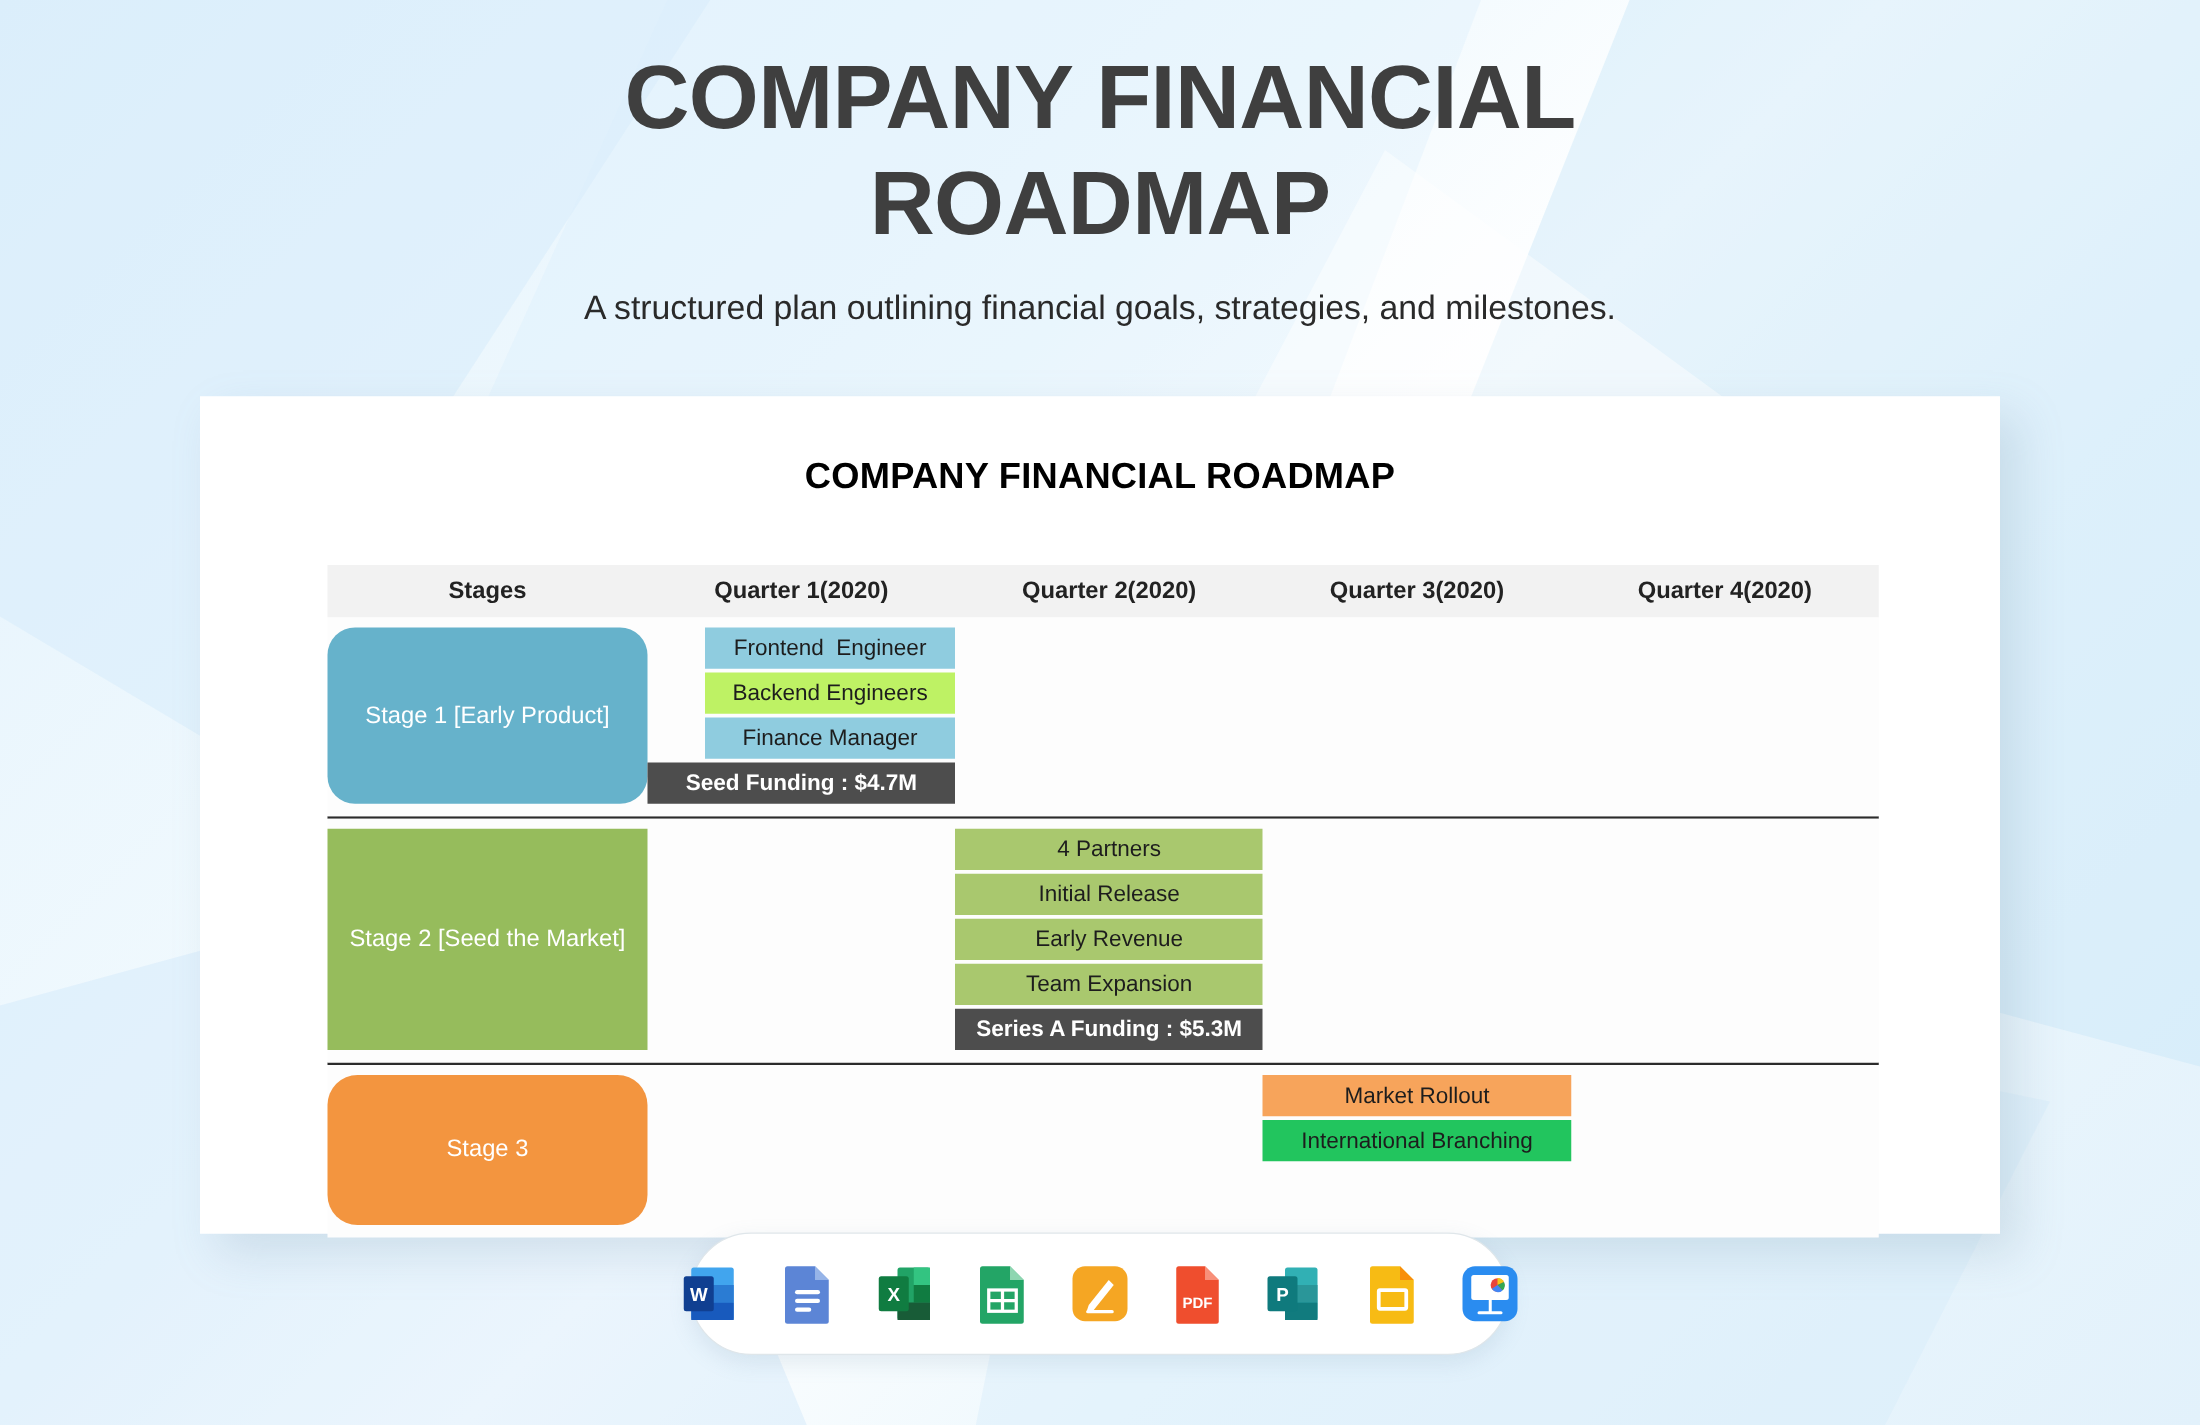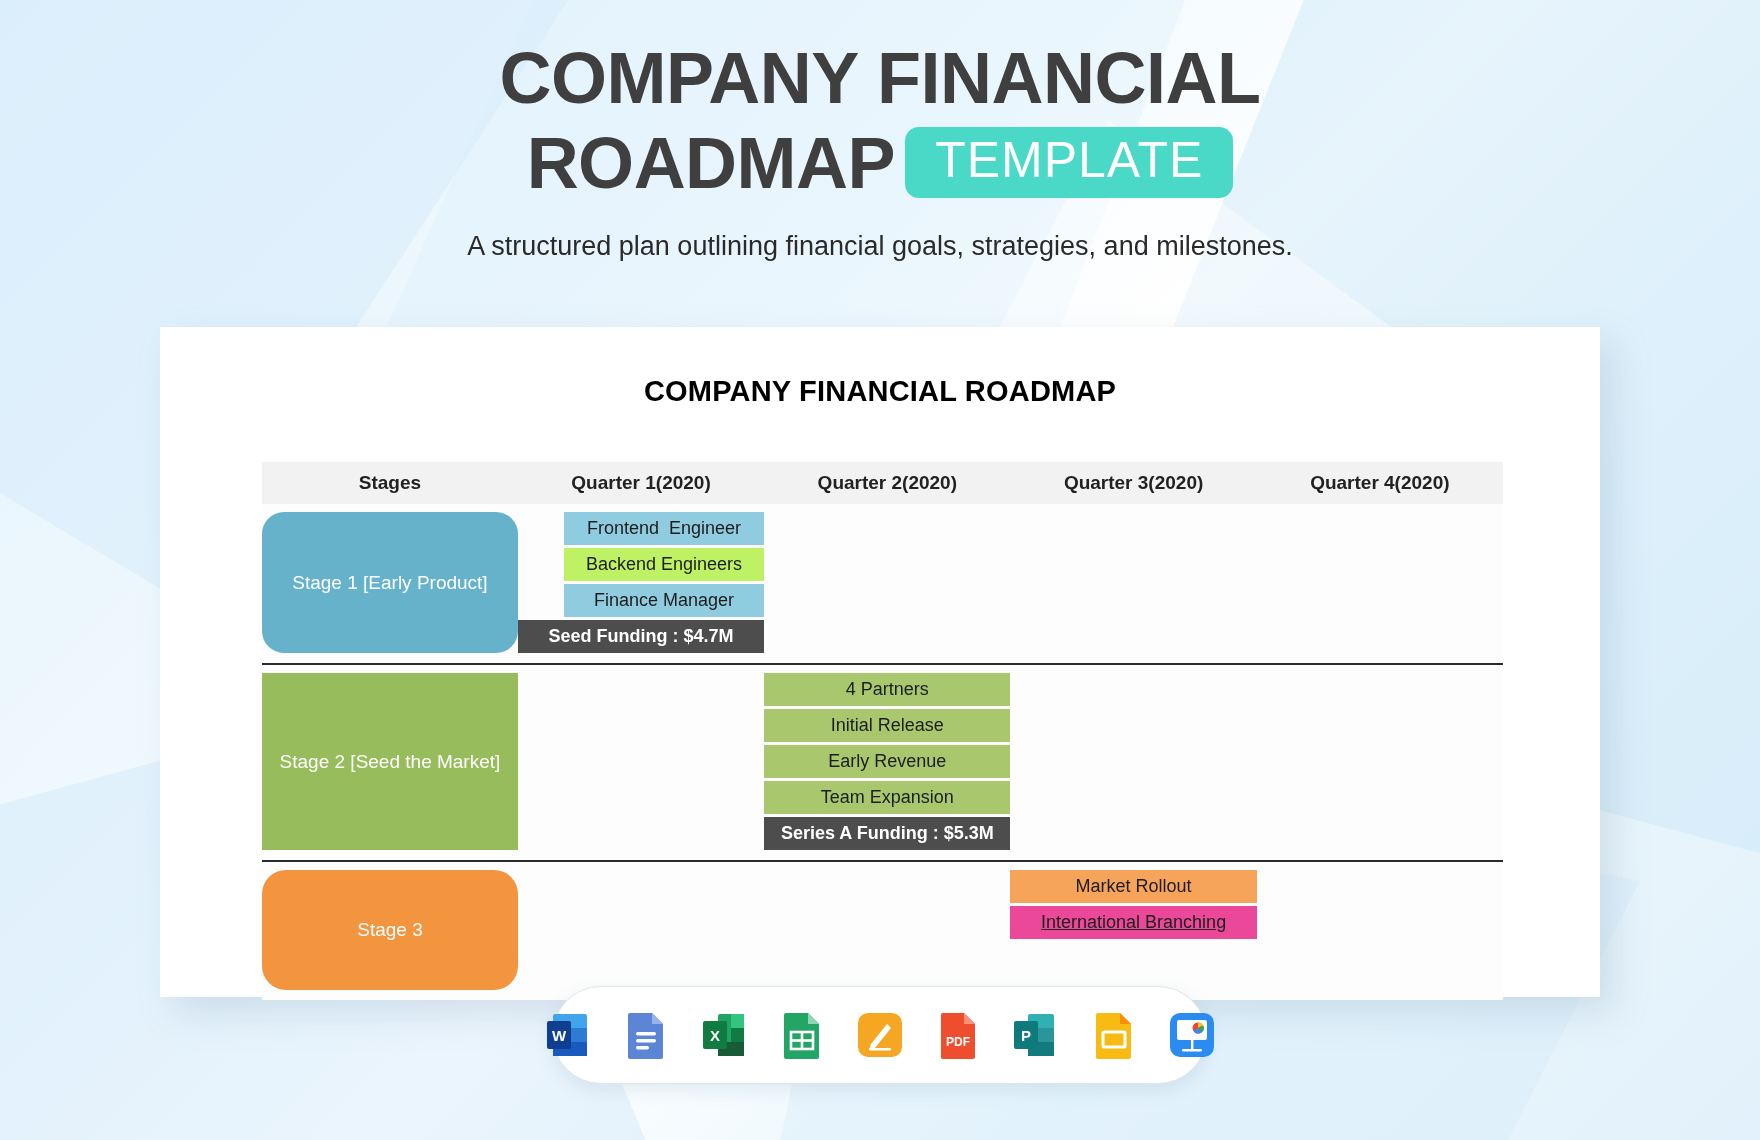--- a/index.html
+++ b/index.html
@@ -112,21 +112,21 @@
     margin-top: 28px;
     font-size: 27px;
     color: #2a2a2a;
     font-weight: 400;
   }
 
   
   .card {
     position: absolute;
     left: 160px;
-    top: 327px;
+    top: 317px;
     width: 1440px;
     height: 670px;
     background: #ffffff;
     z-index: 2;
     box-shadow: 14px 16px 34px rgba(120,150,175,.22);
   }
 
   .card-title {
     text-align: center;
     font-size: 29px;
@@ -249,21 +249,20 @@
 <div class="bg-poly poly-c"></div>
 <div class="bg-poly poly-d"></div>
 <div class="bg-poly poly-e"></div>
 <div class="bg-poly poly-f"></div>
 
 <div class="header">
   <div class="title-block">
     <div>COMPANY FINANCIAL</div>
     <div class="title-line2">
       <span>ROADMAP</span>
-      <span class="badge-template">TEMPLATE</span>
     </div>
   </div>
   <div class="subtitle">A structured plan outlining financial goals, strategies, and milestones.</div>
 </div>
 
 <div class="card">
   <div class="card-title">COMPANY FINANCIAL ROADMAP</div>
 
   <div class="table-wrap">
 
@@ -305,21 +304,21 @@
             <div class="q-col spacer"></div>
           </div>
         </div>
         <div class="row">
           <div class="row-inner">
             <div class="stage-cell stage-3" style="background: rgb(243, 149, 63);">Stage 3</div>
             <div class="q-col spacer"></div>
             <div class="q-col spacer"></div>
             <div class="q-col">
               <div class="task orange" style="background: rgb(247, 164, 91);">Market Rollout</div>
-              <div class="task orange" style="background: #ec4899; text-decoration: underline;">International Branching</div>
+              <div class="task orange" style="background: #22c55e;">International Branching</div>
             </div>
             <div class="q-col spacer"></div>
           </div>
         </div>
       </div>
 
   </div>
 </div>
 
 <div class="pill">

